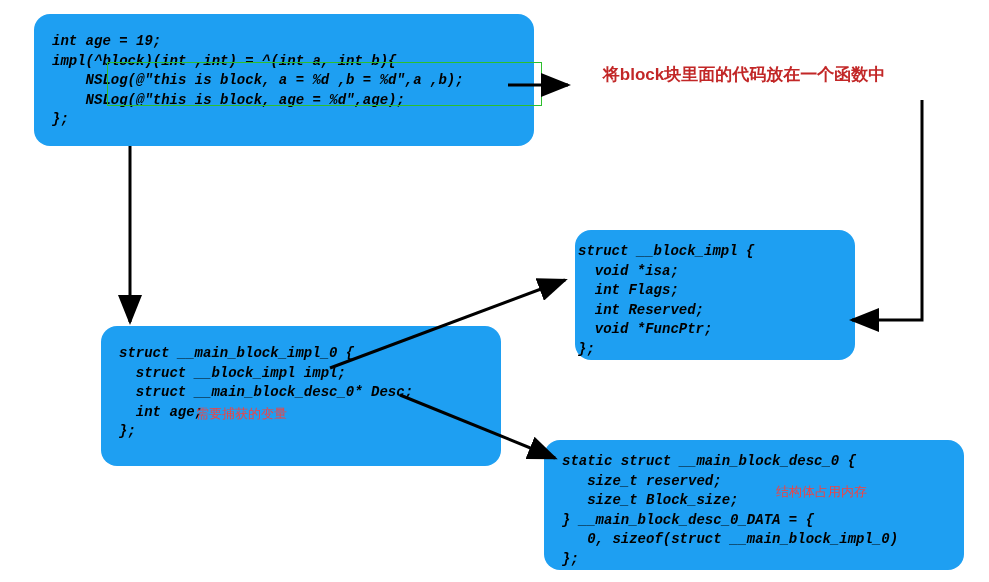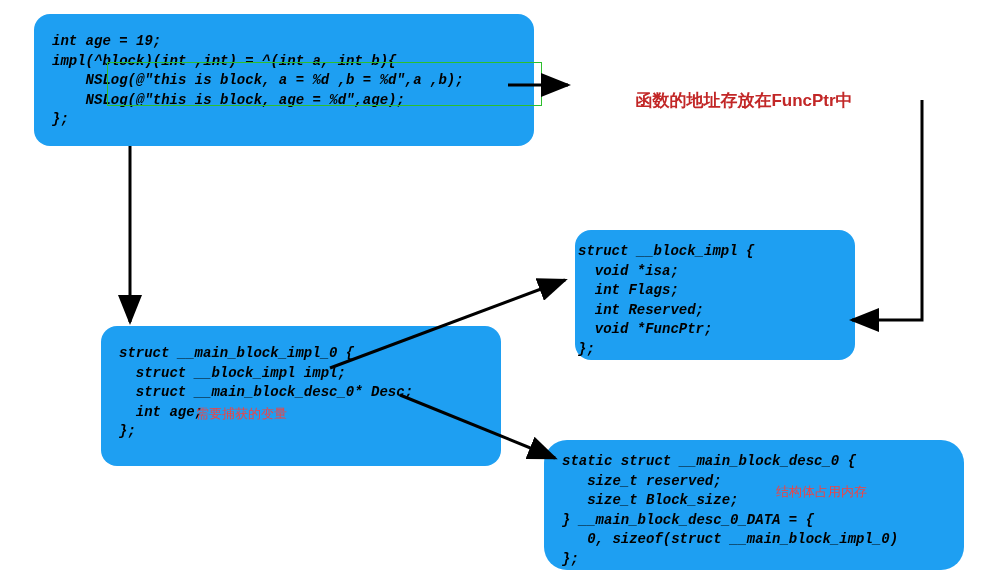--- a/index.html
+++ b/index.html
@@ -62,43 +62,42 @@
 <div class="box" style="left:34px; top:14px; width:500px; height:132px;">
   <div class="code"><span>int age = 19;</span>
 <span>impl(^block)(int ,int) = ^(int a, int b){</span>
 <span>    NSLog(@"this is block, a = %d ,b = %d",a ,b);</span>
 <span>    NSLog(@"this is block, age = %d",age);</span>
 <span>};</span></div>
   <div class="highlight" style="left:73px; top:48px; width:433px; height:42px;"></div>
 </div>
 
 <div class="annot" style="left:574px; top:62px; width:340px;">
-  <br>
-  <span>函数的地址存放在FuncPtr中</span>
+  <span>将block块里面的代码放在一个函数中</span><br>
 </div>
 
 <div class="box" style="left:57px; top:326px; width:400px; height:140px;margin-left:44px;">
   <div class="code"><span>struct __main_block_impl_0 {</span>
 <span>  struct __block_impl impl;</span>
 <span>  struct __main_block_desc_0* Desc;</span>
 <span>  int age;</span>
 <span>};</span></div>
 </div>
 <div class="annot-small" style="left:196px; top:405px;">需要捕获的变量</div>
 
 <div class="box" style="left:575px; top:230px; width:280px; height:130px; padding:12px 3px;">
   <div class="code"><span>struct __block_impl {</span>
 <span>  void *isa;</span>
 <span>  int Flags;</span>
 <span>  int Reserved;</span>
 <span>  void *FuncPtr;</span>
 <span>};</span></div>
 </div>
 
-<div class="box" style="left:544px; top:440px; width:420px; height:130px; padding:12px 18px;border-radius:23px;">
+<div class="box" style="left:544px; top:440px; width:420px; height:130px; padding:12px 18px;">
   <div class="code"><span>static struct __main_block_desc_0 {</span>
 <span>   size_t reserved;</span>
 <span>   size_t Block_size;</span>
 <span>} __main_block_desc_0_DATA = {</span>
 <span>   0, sizeof(struct __main_block_impl_0)</span>
 <span>};</span></div>
 </div>
 <div class="annot-small" style="left:776px; top:483px;">结构体占用内存</div>
 
 <svg class="arrows">

